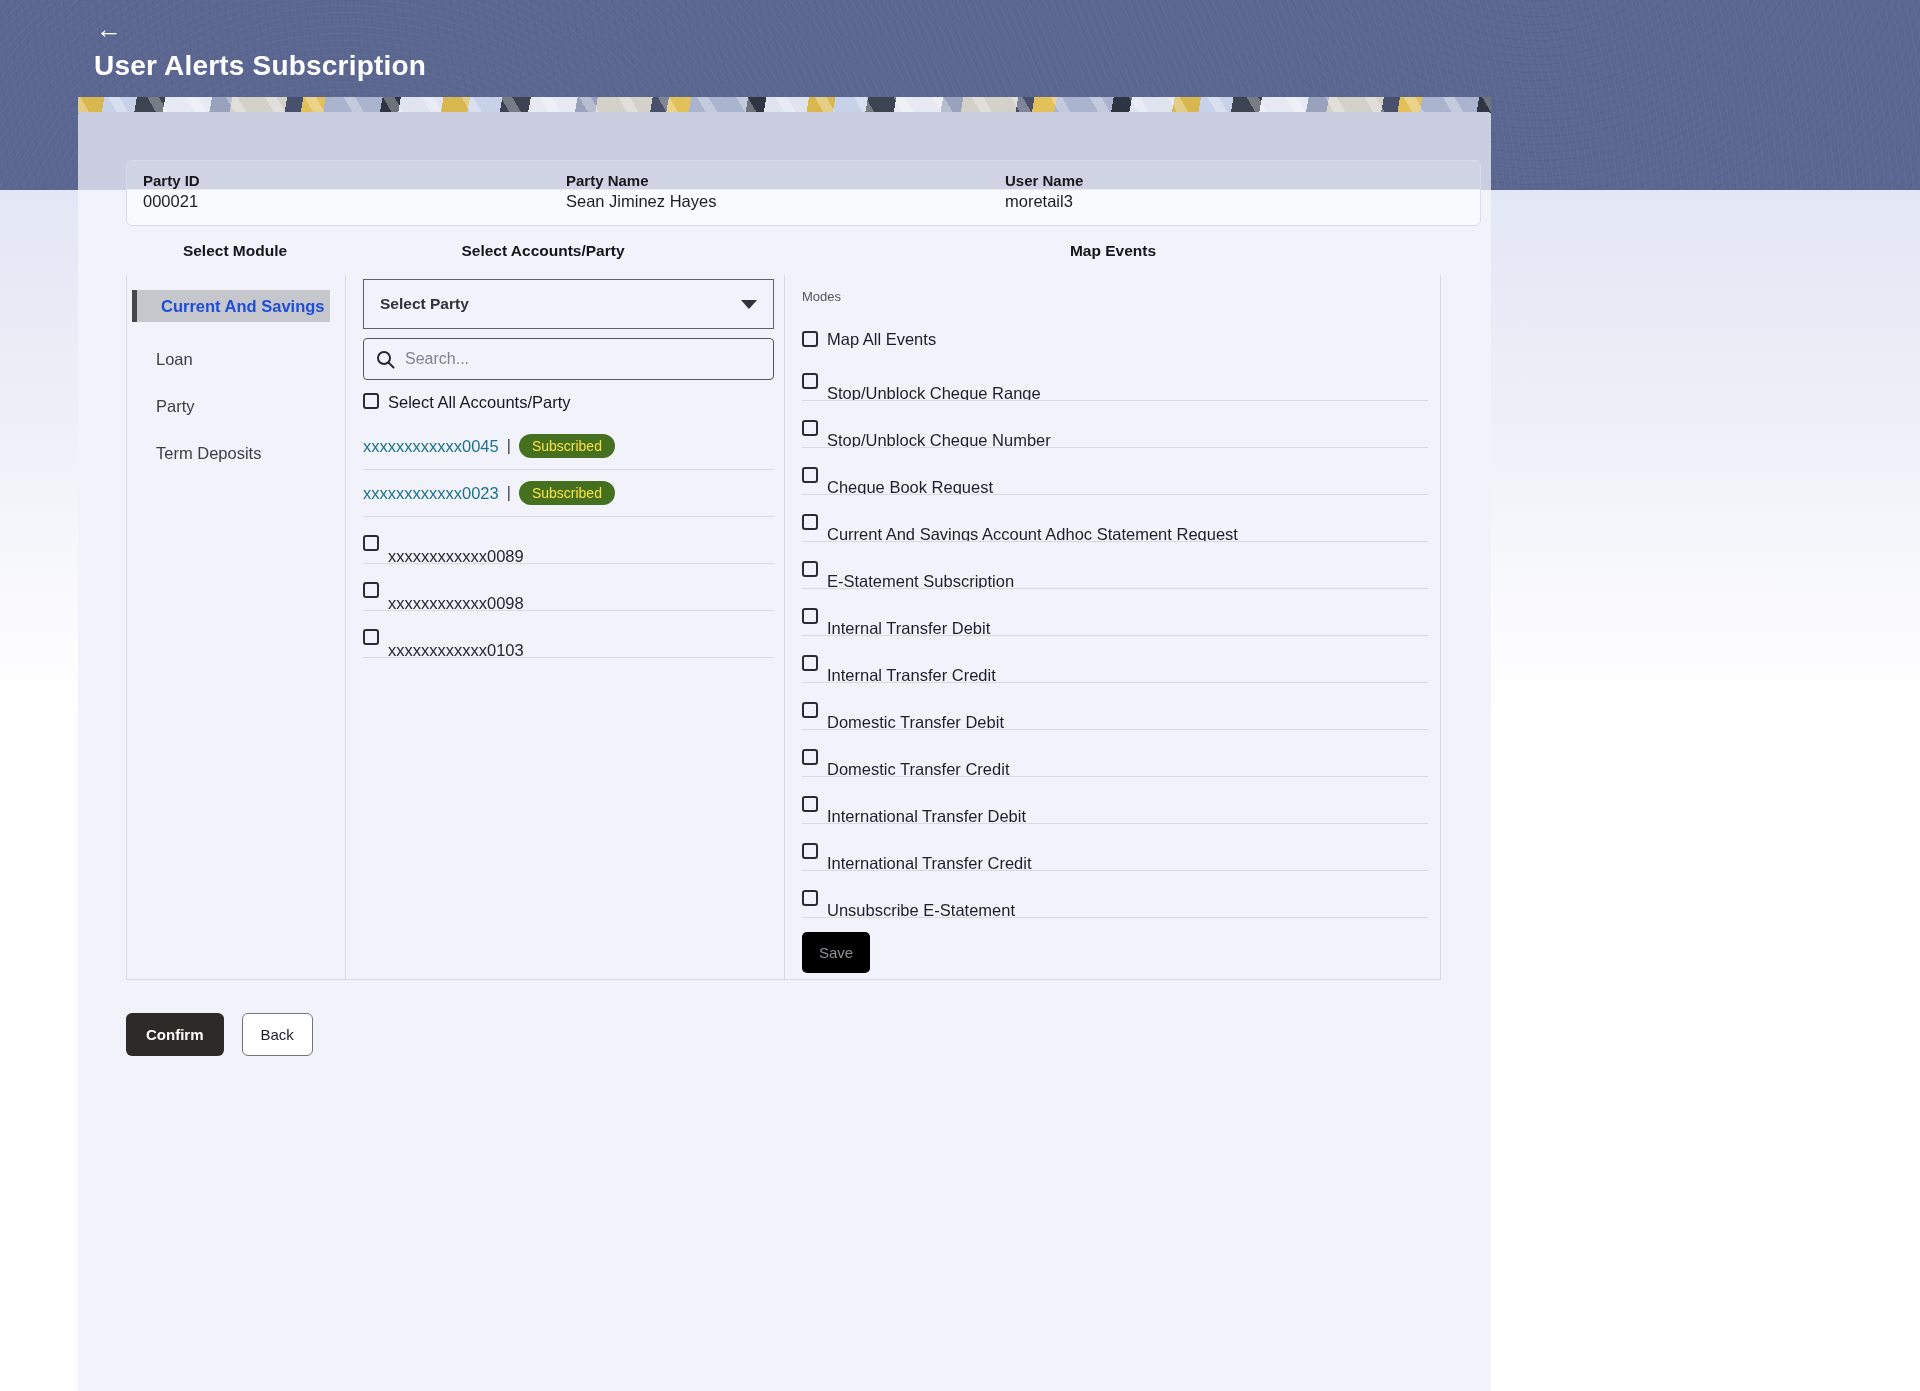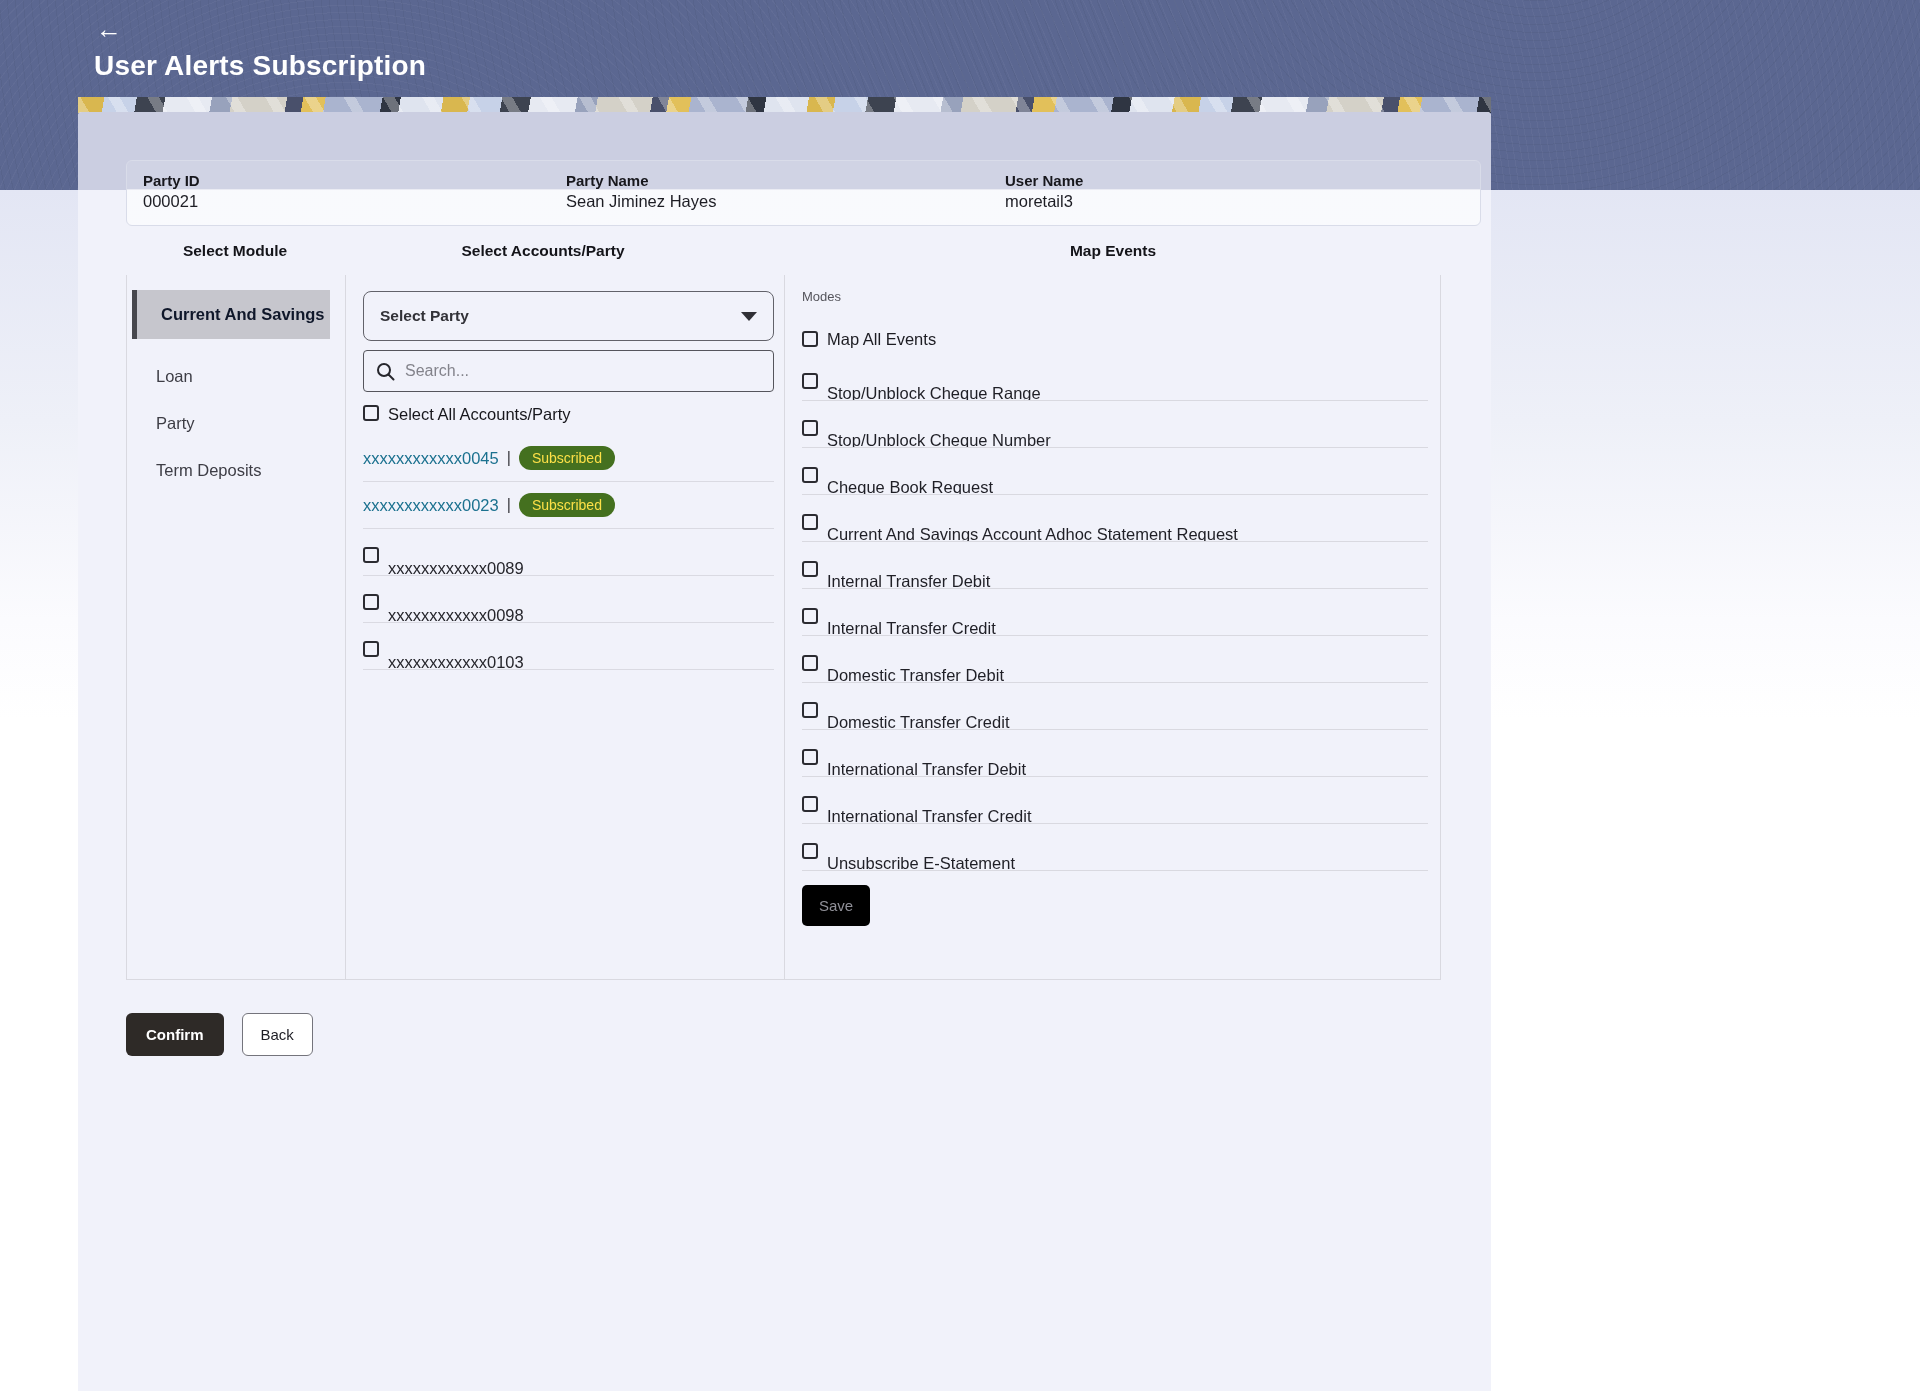--- a/index.html
+++ b/index.html
@@ -53,29 +53,29 @@
     position:absolute; left:48px; top:163px; width:1315px; height:705px;
     border-left:1px solid #d9d9e0; border-right:1px solid #d9d9e0; border-bottom:1px solid #d9d9e0;
     display:flex;
   }
   .col-modules { width:219px; border-right:1px solid #d9d9e0; }
   .col-accounts { width:439px; border-right:1px solid #d9d9e0; padding:0 10px 0 17px; }
   .col-events { flex:1; padding:0 0 0 17px; }
   
   .module-item { height:47px; display:flex; align-items:center; padding-left:29px; font-size:16.5px; color:#3d3d45; cursor:pointer; }
   .module-item.selected {
-    height:49px; margin:15px 15px 0 5px; padding-left:24px;
+    height:32px; margin:15px 15px 0 5px; padding-left:24px;
     background:#c6c6cd; border-left:5px solid #47474d;
-    font-weight:700; color:#0f172a;
+    font-weight:700; color:#1d4ed8;
   }
   .module-item.selected + .module-item { margin-top:14px; }
   
   .select-party {
-    margin-top:16px; height:50px; width:411px;
-    border:1px solid #62626a; border-radius:8px;
+    margin-top:4px; height:50px; width:411px;
+    border:1px solid #62626a; border-radius:0;
     display:flex; align-items:center; justify-content:space-between;
     padding:12px 16px; cursor:pointer; background:transparent;
   }
   .select-party-label { font-size:15.5px; font-weight:700; color:#323238; }
   .caret { width:0; height:0; border-left:8px solid transparent; border-right:8px solid transparent; border-top:9px solid #303036; }
   .search-box {
     margin-top:9px; height:42px; width:411px;
     border:1px solid #55555c; border-radius:4px;
     display:flex; align-items:center; padding:0 12px; background:transparent;
   }
@@ -246,20 +246,24 @@
           <div class="event-row">
           <span class="cb"></span>
           <span class="label">Cheque Book Request</span>
         </div>
           <div class="event-row">
           <span class="cb"></span>
           <span class="label">Current And Savings Account Adhoc Statement Request</span>
         </div>
           <div class="event-row">
           <span class="cb"></span>
+          <span class="label">E-Statement Subscription</span>
+        </div>
+          <div class="event-row">
+          <span class="cb"></span>
           <span class="label">Internal Transfer Debit</span>
         </div>
           <div class="event-row">
           <span class="cb"></span>
           <span class="label">Internal Transfer Credit</span>
         </div>
           <div class="event-row">
           <span class="cb"></span>
           <span class="label">Domestic Transfer Debit</span>
         </div>

